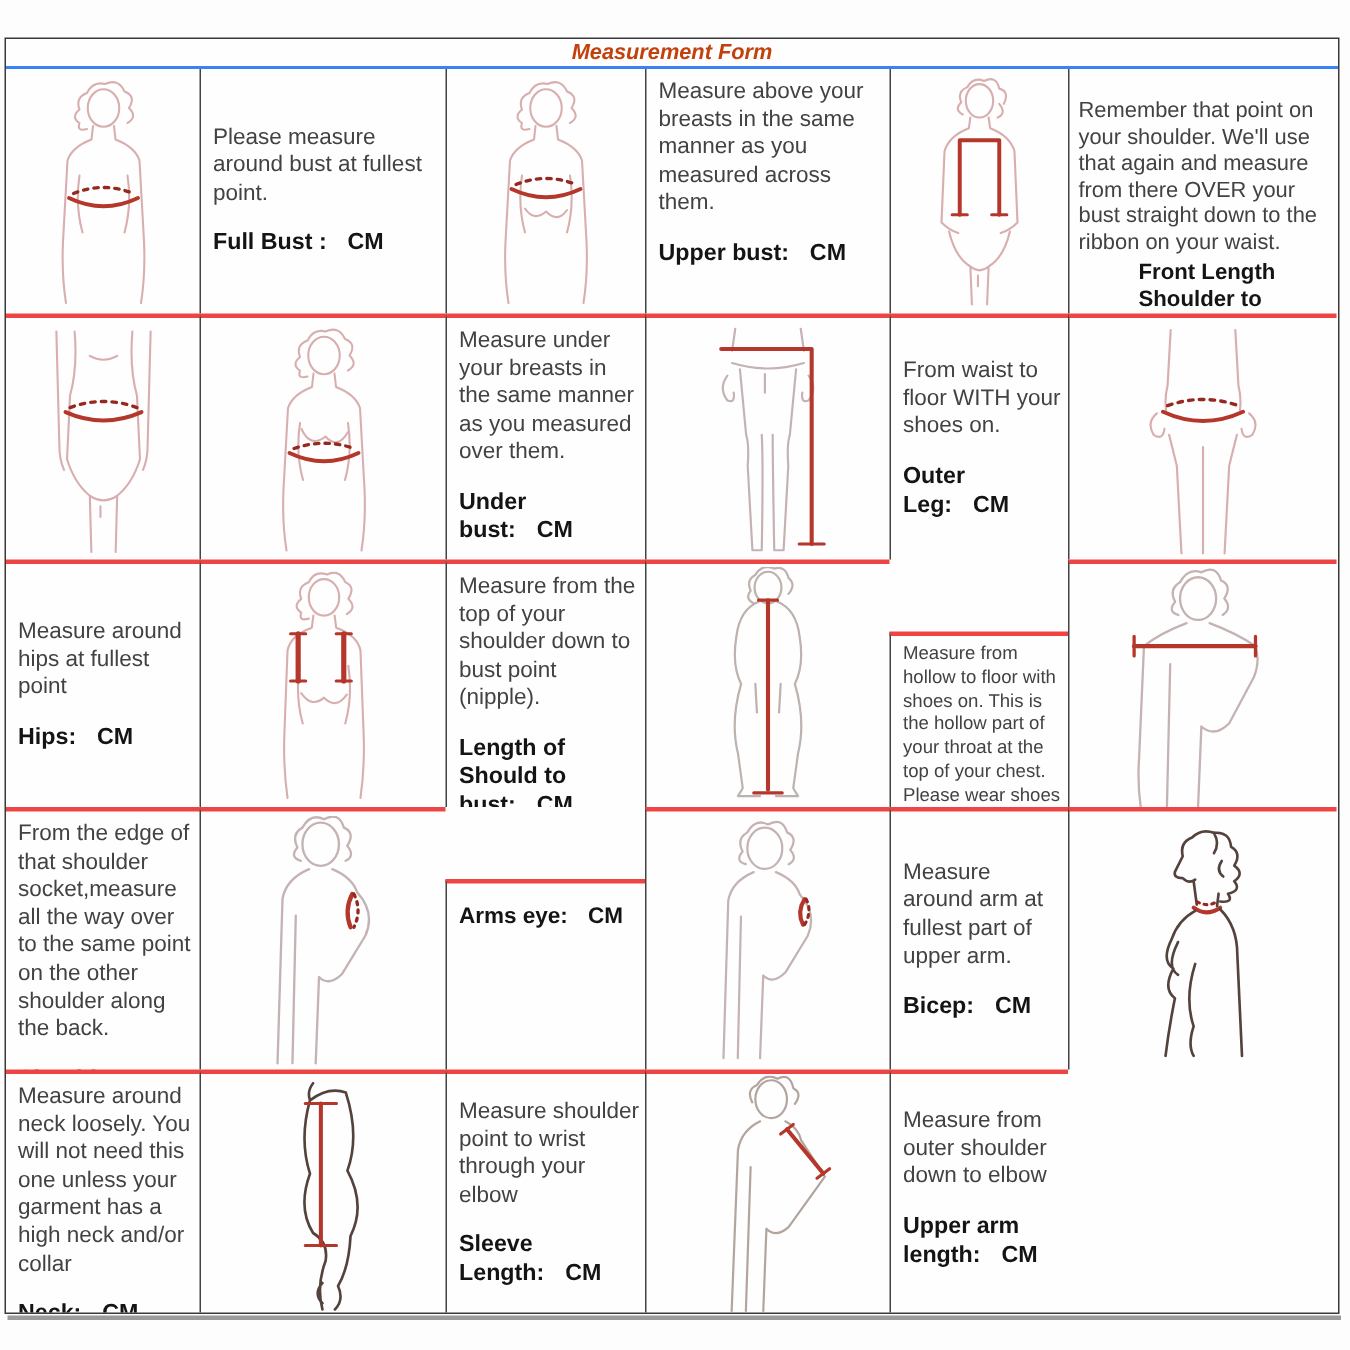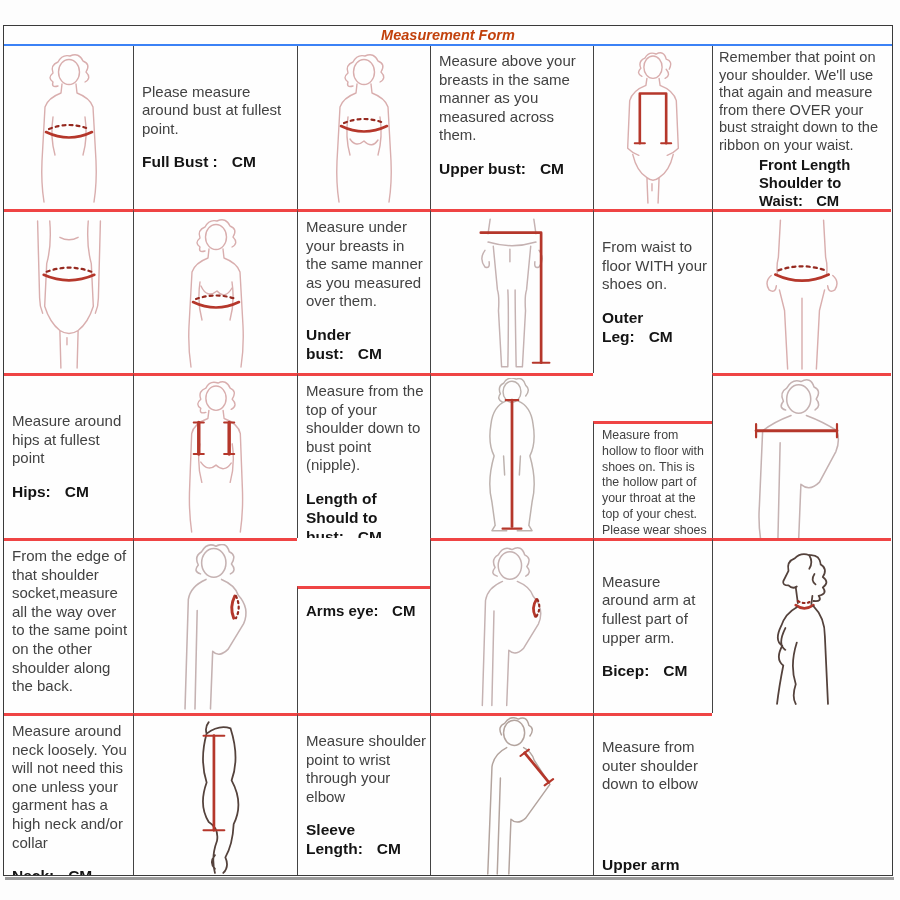--- a/index.html
+++ b/index.html
@@ -35,23 +35,23 @@
 
   .cell.fig { display:flex; align-items:center; justify-content:center; }
 
   .cell.text {
     display:flex; flex-direction:column; justify-content:center;
     padding:6px 3px 6px 8px;
     font-size:15px; line-height:1.24;
   }
   .cell.text.c-top { justify-content:flex-start; }
   .cell.text.pt10 { }
-  .cell.text.pt20 { padding-top:22px;gap:47px; }
+  .cell.text.pt20 { padding-top:22px; }
   .cell.text.small { font-size:12.4px; line-height:1.27; padding-top:4px;margin-top:48px; }
-  .cell.text.r1c6 { font-size:14.6px; line-height:1.2; padding-top:3px; padding-left:6px; }
+  .cell.text.r1c6 { font-size:14.6px; line-height:1.2; padding-top:20px; padding-left:6px; }
 
   .para { color:#424242; }
   .label { font-weight:bold; color:#141414; margin-top:15px; font-size:15.5px; line-height:1.22; }
   .small .label { margin-top:9px; font-size:15px; }
   .r1c6 .label { margin-top:2px; font-size:14.8px;margin-left:40px; }
   .unit { margin-left:0.9em; font-weight:bold; }
 
   svg.figure { display:block; }
   svg.figure * { fill:none; stroke:var(--c); stroke-width:1.4; stroke-linecap:round; stroke-linejoin:round; }
   svg.figure { --r:#b5372b; --rd:#96291f; }

